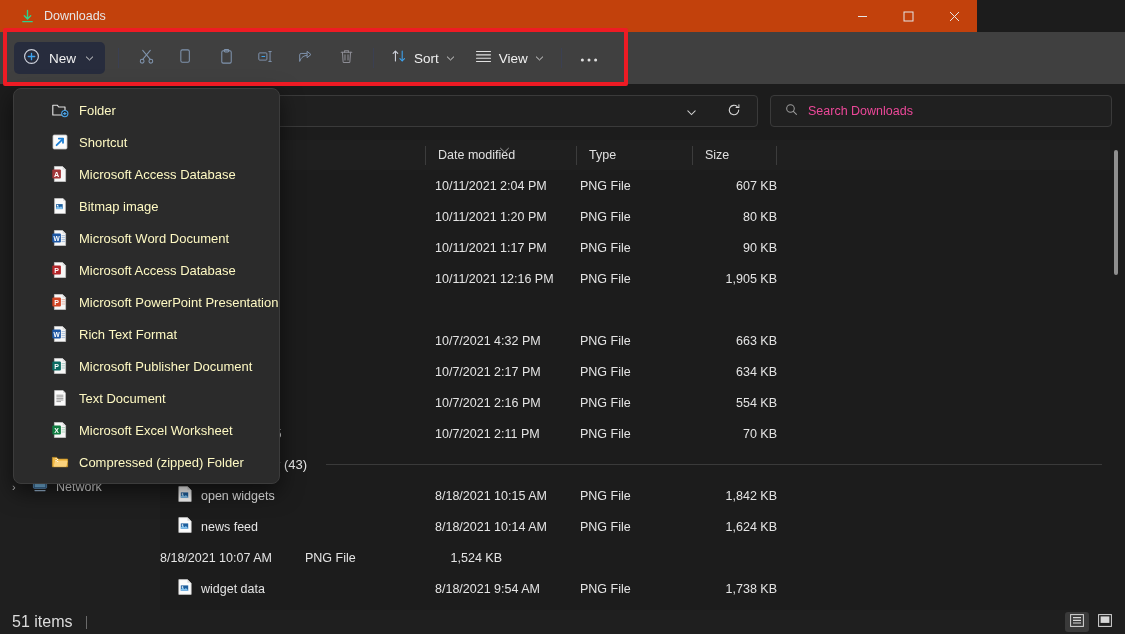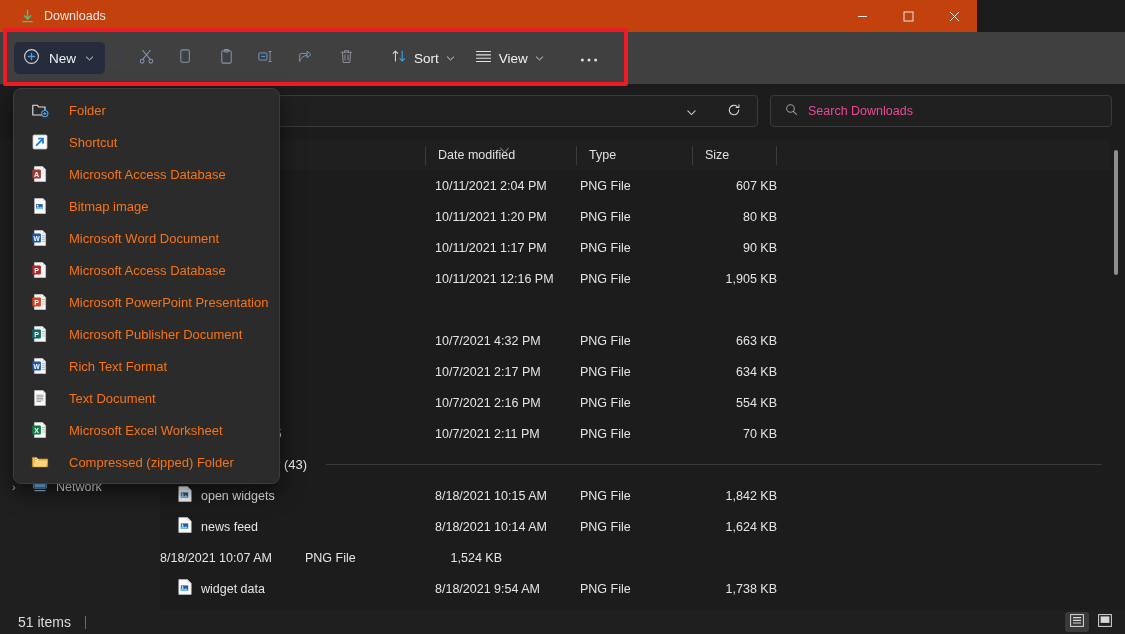--- a/index.html
+++ b/index.html
@@ -140,37 +140,37 @@
   .sb-thumb {
     position: absolute; left: 3px; top: 8px; width: 4px; height: 125px;
     background: #8e8e8e; border-radius: 2px;
   }
 
   
   .statusbar {
     position: absolute; left: 0; bottom: 0; width: 1125px; height: 24px;
     background: #1f1f1f; display: flex; align-items: center;
   }
-  .status-text { font-size: 14px; color: #dcdcdc; padding-left: 18px; }
+  .status-text { font-size: 16px; color: #dcdcdc; padding-left: 12px; }
   .status-sep { width: 1px; height: 13px; background: #6a6a6a; margin-left: 14px; }
   .viewtoggles { position: absolute; right: 8px; top: 2px; display: flex; gap: 4px; }
   .vt { width: 24px; height: 20px; display: flex; align-items: center; justify-content: center; border-radius: 3px; }
   .vt.active { background: #3a3a3a; }
 
   
   .menu {
     position: absolute; left: 13px; top: 88px; width: 267px;
     background: #2b2b2b; border: 1px solid #3c3c3c; border-radius: 8px;
     padding: 5px 0; z-index: 50;
     box-shadow: 0 8px 22px rgba(0,0,0,.55);
   }
   .menu-item {
-    display: flex; align-items: center; gap: 20px;
+    display: flex; align-items: center; gap: 10px;
     height: 32px; padding-left: 17px;
-    font-size: 13px; color: #f97316; white-space: nowrap;
+    font-size: 13px; color: #fef9c3; white-space: nowrap; margin-left: 20px;
   }
   .menu-item .mi-ico { width: 18px; height: 18px; flex: 0 0 auto; display:block; }
 </style>
 </head>
 <body>
 
 <div id="app">
 
   <div class="titlebar">
     <div class="tab">
@@ -621,35 +621,35 @@
               <rect x="1.3" y="4.6" width="8.6" height="8.8" rx="1" fill="#d14524"></rect>
               <text x="5.6" y="11.6" font-family="Liberation Sans, sans-serif" font-size="7" font-weight="bold" fill="#fff" text-anchor="middle">P</text>
               <path d="M10.6 6.6h3.6M10.6 8.8h3.6M10.6 11h3.6" stroke="#e0a998" stroke-width="0.85"></path>
             </svg></span>
           <span>Microsoft PowerPoint Presentation</span>
         </div>
         <div class="menu-item">
           <span class="mi-ico"><svg width="18" height="18" viewBox="0 0 18 18">
               <path d="M11.6 1.5H3.4v15h11.2V4.5z" fill="#f7f7f7" stroke="#cfcfcf" stroke-width="0.7"></path>
               <path d="M11.6 1.5v3h3z" fill="#d8d8d8"></path>
+              <rect x="1.3" y="4.6" width="8.6" height="8.8" rx="1" fill="#1d57a4"></rect>
+              <text x="5.6" y="11.5" font-family="Liberation Sans, sans-serif" font-size="6.6" font-weight="bold" fill="#fff" text-anchor="middle">W</text>
+              <path d="M10.6 6.6h3.6M10.6 8.6h3.6M10.6 10.6h3.6M10.6 12.6h3.6" stroke="#9db6d6" stroke-width="0.85"></path>
+            </svg></span>
+          <span>Rich Text Format</span>
+        </div>
+        <div class="menu-item">
+          <span class="mi-ico"><svg width="18" height="18" viewBox="0 0 18 18">
+              <path d="M11.6 1.5H3.4v15h11.2V4.5z" fill="#f7f7f7" stroke="#cfcfcf" stroke-width="0.7"></path>
+              <path d="M11.6 1.5v3h3z" fill="#d8d8d8"></path>
               <rect x="1.3" y="4.6" width="8.6" height="8.8" rx="1" fill="#0b6b62"></rect>
               <text x="5.6" y="11.6" font-family="Liberation Sans, sans-serif" font-size="7" font-weight="bold" fill="#fff" text-anchor="middle">P</text>
               <path d="M10.6 6.6h3.6M10.6 8.8h3.6M10.6 11h3.6" stroke="#9cc4bf" stroke-width="0.85"></path>
             </svg></span>
           <span>Microsoft Publisher Document</span>
-        </div>
-        <div class="menu-item">
-          <span class="mi-ico"><svg width="18" height="18" viewBox="0 0 18 18">
-              <path d="M11.6 1.5H3.4v15h11.2V4.5z" fill="#f7f7f7" stroke="#cfcfcf" stroke-width="0.7"></path>
-              <path d="M11.6 1.5v3h3z" fill="#d8d8d8"></path>
-              <rect x="1.3" y="4.6" width="8.6" height="8.8" rx="1" fill="#1d57a4"></rect>
-              <text x="5.6" y="11.5" font-family="Liberation Sans, sans-serif" font-size="6.6" font-weight="bold" fill="#fff" text-anchor="middle">W</text>
-              <path d="M10.6 6.6h3.6M10.6 8.6h3.6M10.6 10.6h3.6M10.6 12.6h3.6" stroke="#9db6d6" stroke-width="0.85"></path>
-            </svg></span>
-          <span>Rich Text Format</span>
         </div>
         <div class="menu-item">
           <span class="mi-ico"><svg width="18" height="18" viewBox="0 0 18 18">
               <path d="M12 1.5H3.6v15h10.8V4z" fill="#fbfbfb" stroke="#c9c9c9" stroke-width="0.7"></path>
               <path d="M12 1.5V4h2.4z" fill="#dcdcdc"></path>
               <path d="M5.4 6.2h7M5.4 7.8h7M5.4 9.4h7M5.4 11h7M5.4 12.6h4.6" stroke="#8d8d8d" stroke-width="0.85"></path>
             </svg></span>
           <span>Text Document</span>
         </div>
         <div class="menu-item">

